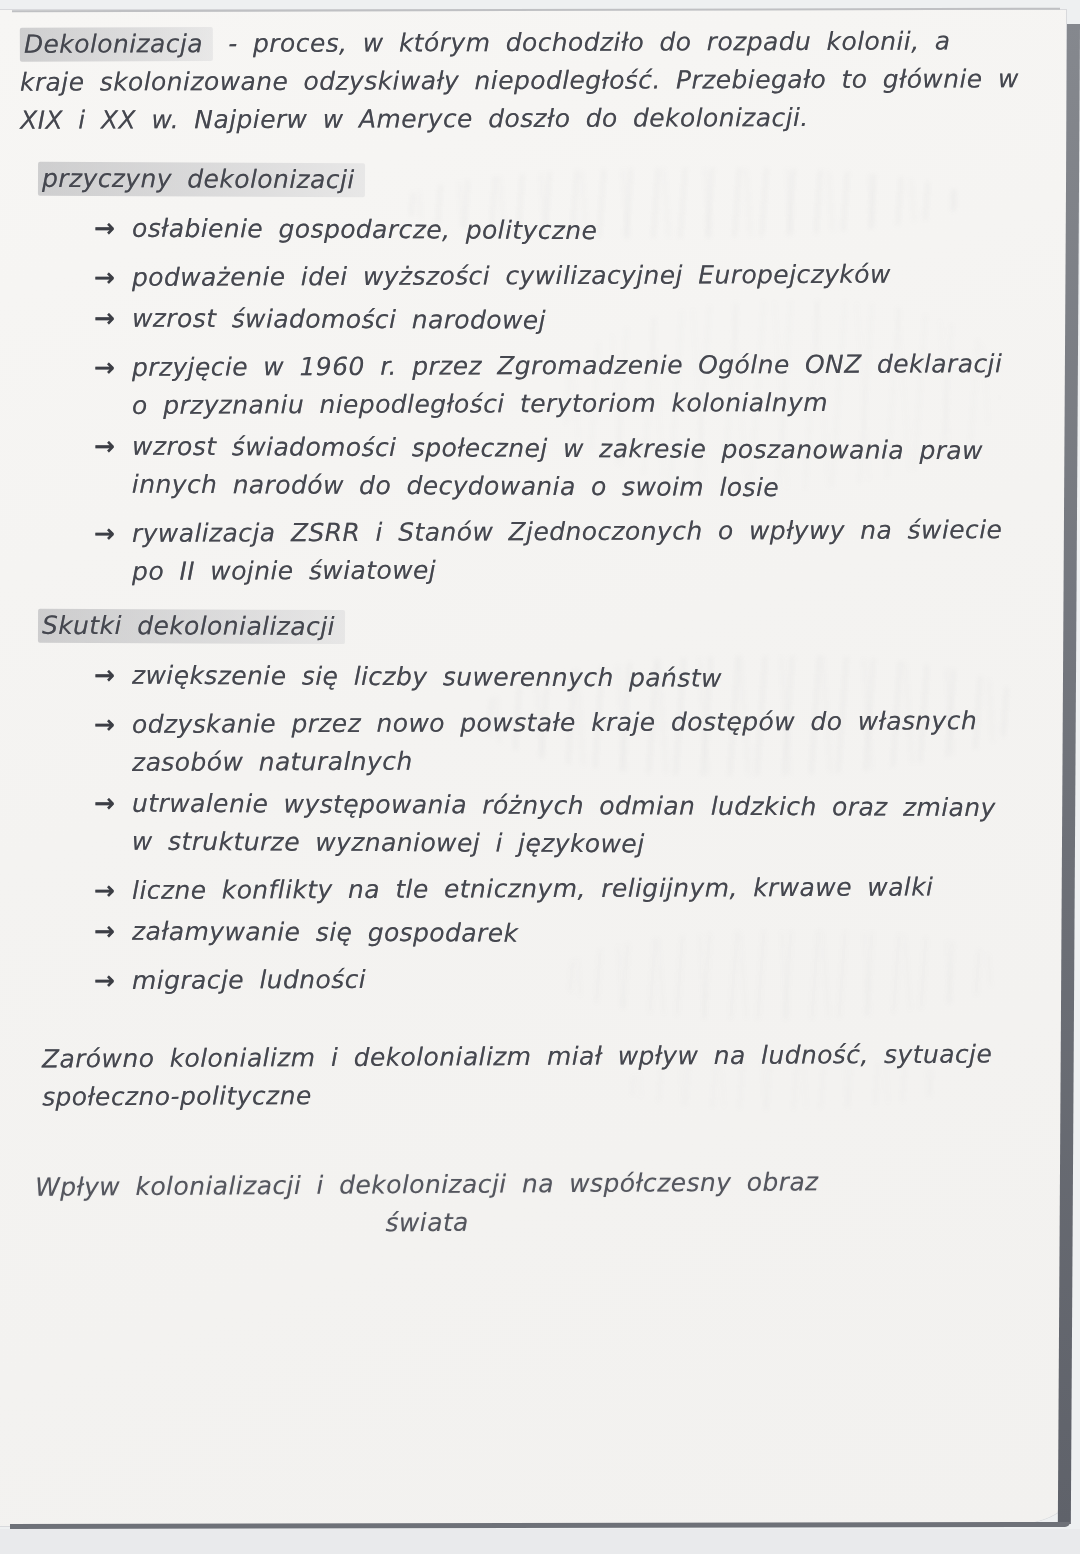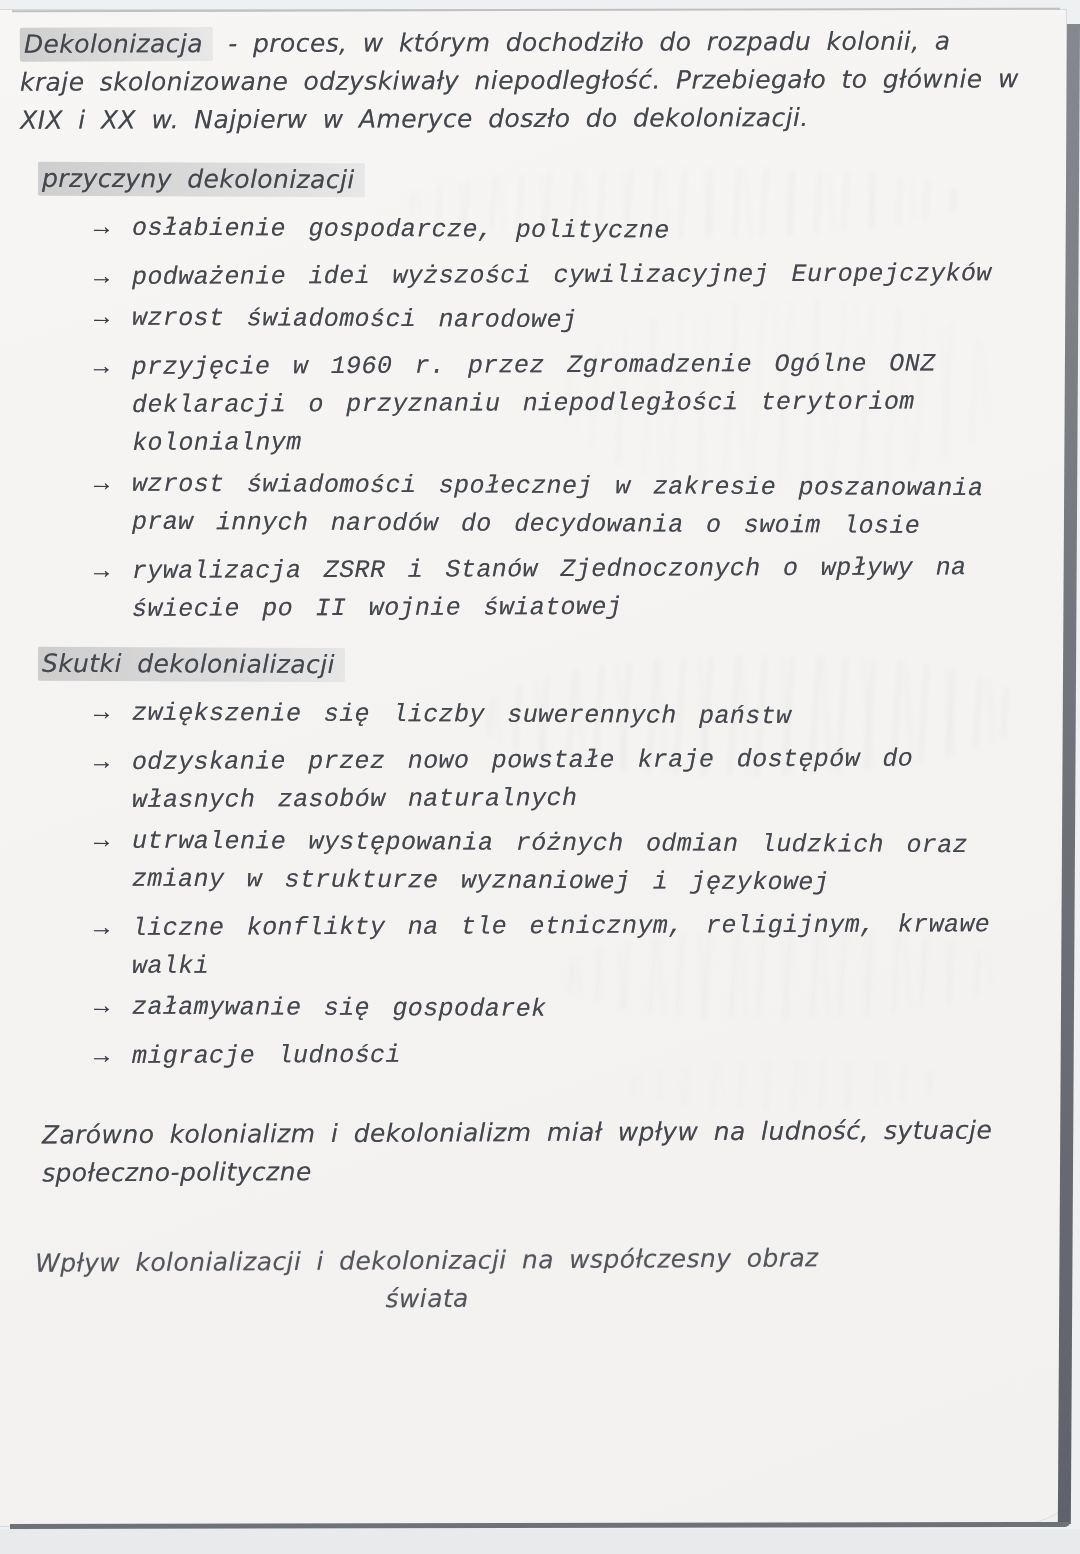--- a/index.html
+++ b/index.html
@@ -48,21 +48,21 @@
     text-shadow:0 0 .6px rgba(70,72,80,.55);
   }
   .hl{
     background:linear-gradient(97deg,rgba(150,151,156,.42),rgba(178,179,184,.34) 70%,rgba(190,191,196,.25));
     padding:2px 10px 3px 4px;border-radius:2px;
     box-decoration-break:clone;-webkit-box-decoration-break:clone;
   }
   .intro{max-width:1010px;margin:0 0 24px 2px;transform:rotate(-.2deg);}
   .section{margin:0 0 20px 18px;}
   .heading{margin:0 0 12px 2px;transform:rotate(.25deg);}
-  .list{max-width:980px;font-family:Liberation Mono, monospace;}
+  .list{max-width:980px;}
   .bullet{
     margin:0 0 7px 96px;text-indent:-38px;
   }
   .bullet:nth-child(odd){transform:rotate(.3deg);}
   .bullet:nth-child(even){transform:rotate(-.25deg);}
   .arrow{
     font-style:normal;font-weight:bold;color:#3c3e45;
     display:inline-block;text-indent:0;width:38px;
     letter-spacing:0;
   }

